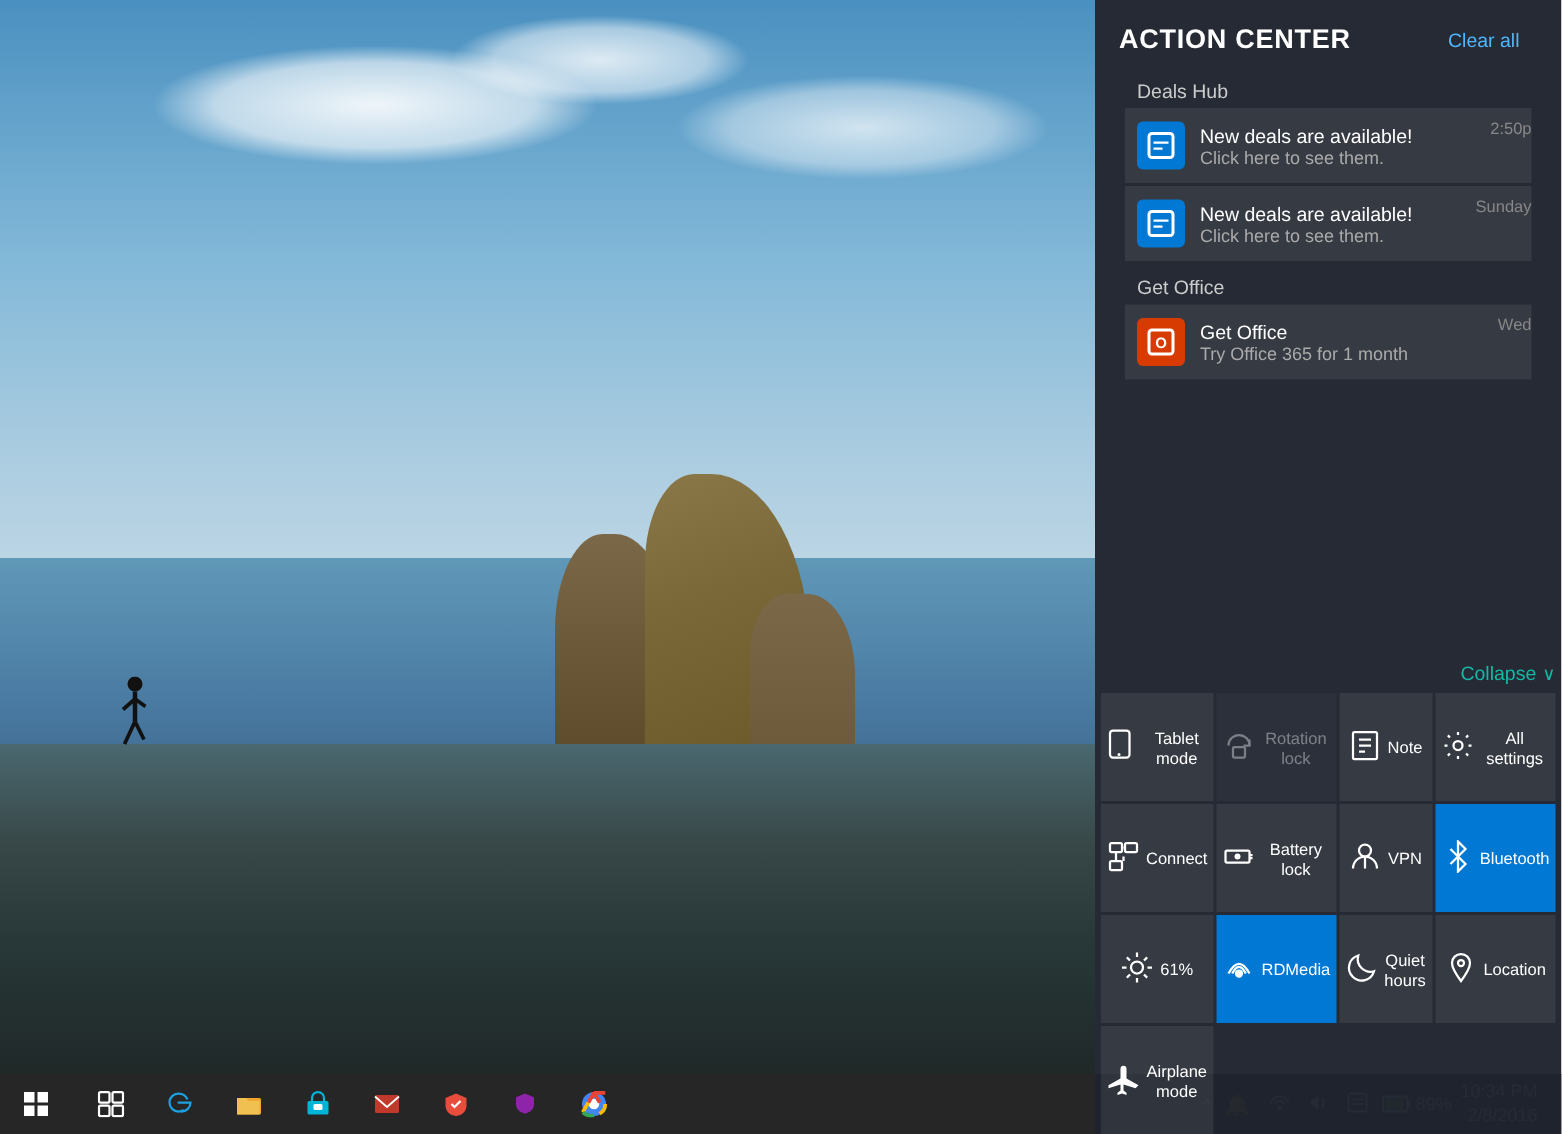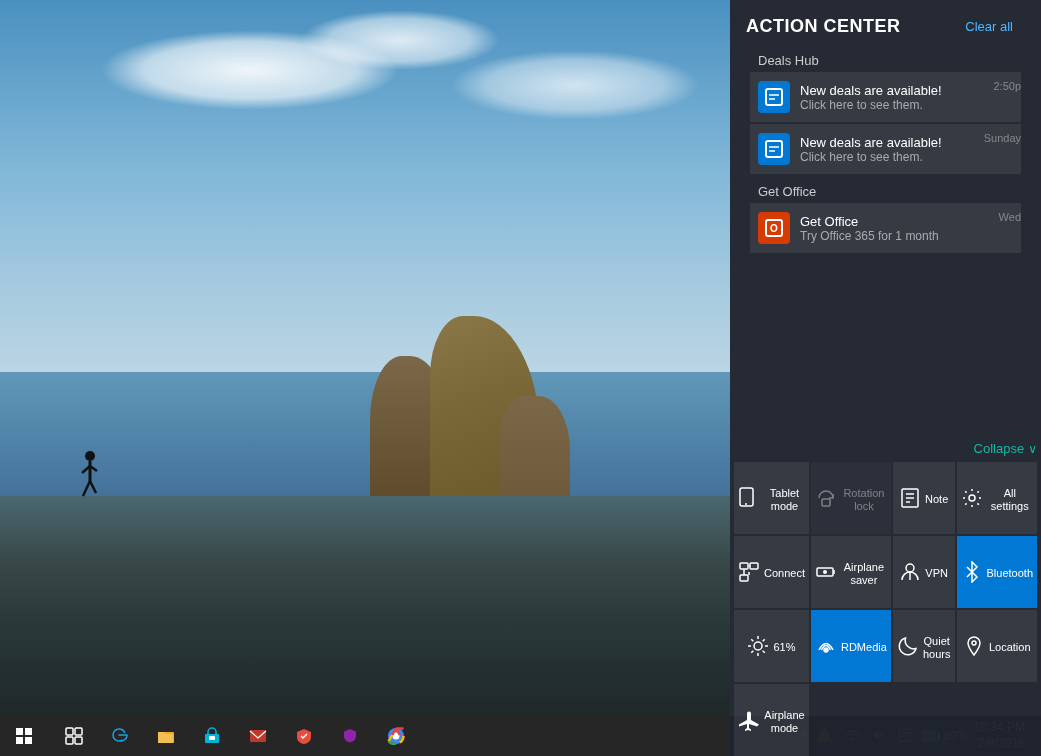--- a/index.html
+++ b/index.html
@@ -487,21 +487,21 @@
     </div>
     <div class="qa-tile">
       <span class="qa-icon">
         <svg width="22" height="22" viewBox="0 0 22 22" fill="none" stroke="white" stroke-width="1.5">
             <rect x="2" y="7" width="16" height="8" rx="1"></rect>
             <line x1="18" y1="10" x2="20" y2="10"></line>
             <line x1="18" y1="12" x2="20" y2="12"></line>
             <circle cx="10" cy="11" r="2" fill="white" stroke="none"></circle>
           </svg>
       </span>
-      <span class="qa-label">Airplane saver</span>
+      <span class="qa-label">Battery lock</span>
     </div>
     <div class="qa-tile">
       <span class="qa-icon">
         <svg width="22" height="22" viewBox="0 0 22 22" fill="none" stroke="white" stroke-width="1.5">
             <circle cx="11" cy="7" r="4"></circle>
             <path d="M3 19c0-4.4 3.6-8 8-8s8 3.6 8 8"></path>
             <line x1="11" y1="11" x2="11" y2="19"></line>
           </svg>
       </span>
       <span class="qa-label">VPN</span>

